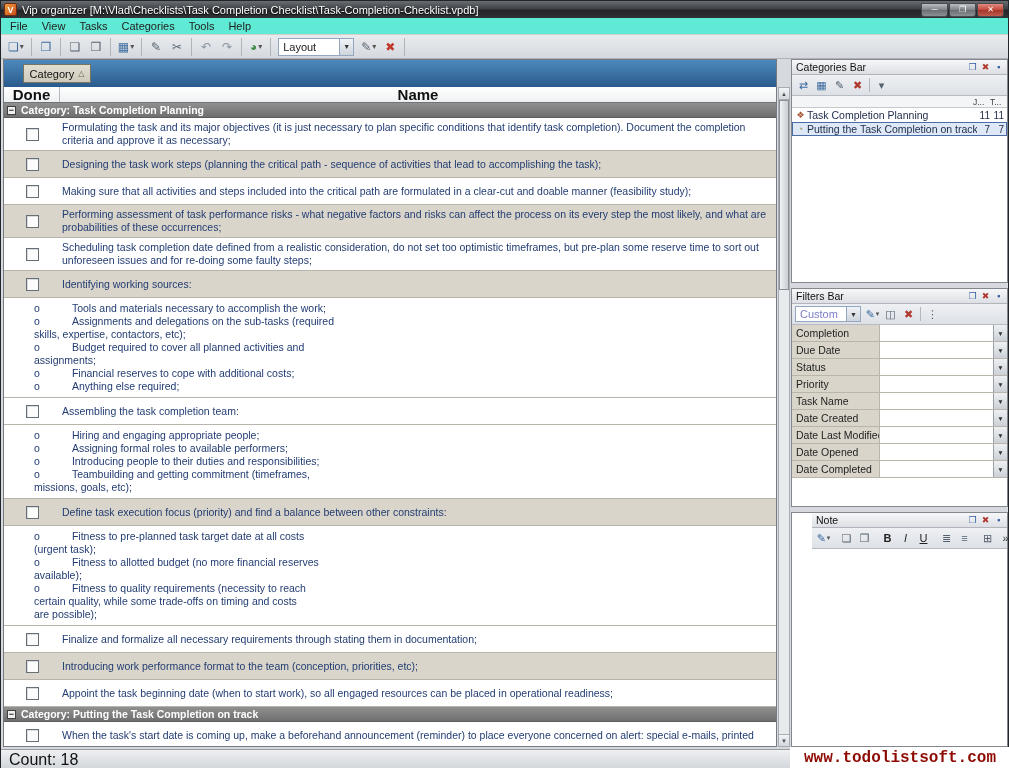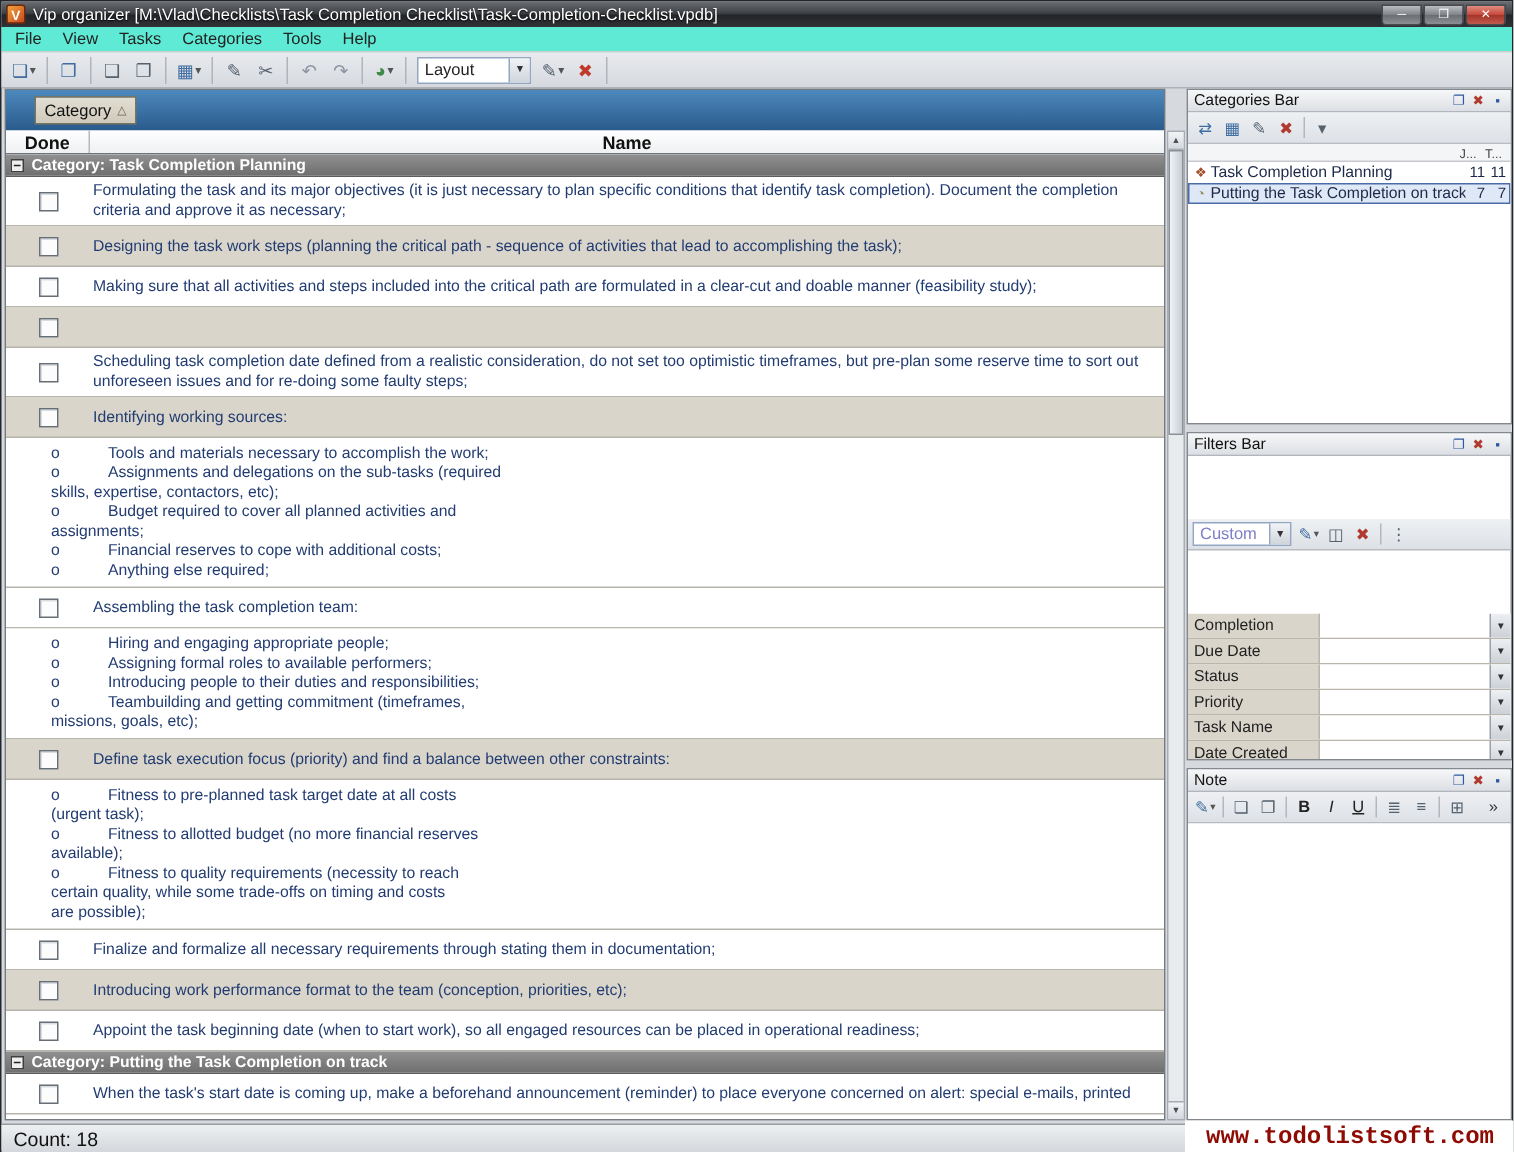--- a/index.html
+++ b/index.html
@@ -40,21 +40,21 @@
 
   
   .grid { position:absolute; left:2px; top:58px; width:774px; height:688px; background:#fff;
     border:1px solid #767b82; display:flex; flex-direction:column; }
   .groupbar { height:27px; flex:0 0 auto; background:linear-gradient(180deg,#4d89bd,#2a5a8c);
     display:flex; align-items:center; padding-left:19px; }
   .groupbtn { width:68px; height:19px; background:linear-gradient(180deg,#e2ded2,#cfcabb); border:1px solid #77755f;
     font-size:11px; color:#111; display:flex; align-items:center; justify-content:center; gap:4px; }
   .groupbtn .sort { font-size:8px; color:#6a6a55; }
   .colheader { height:16px; flex:0 0 auto; display:flex; background:linear-gradient(180deg,#ffffff,#eef0f2);
-    border-bottom:1px solid #6f747a; font-size:12px; font-weight:bold; color:#111; }
+    border-bottom:1px solid #6f747a; font-size:15px; font-weight:bold; color:#111; }
   .ch-done { width:56px; display:flex; align-items:center; justify-content:center; border-right:1px solid #b6bac0; }
   .ch-name { flex:1; display:flex; align-items:center; justify-content:center; }
   .rows { flex:1; overflow:hidden; }
 
   .row-group { height:15px; background:linear-gradient(180deg,#909090,#6f6f6f); color:#fff; font-weight:bold;
     font-size:10.5px; display:flex; align-items:center; padding-left:17px; position:relative; border-bottom:1px solid #5c5c5c; }
   .collapse-box { position:absolute; left:3px; top:3px; width:9px; height:9px; background:#efefef;
     border:1px solid #3f3f3f; color:#222; font-size:9px; line-height:6px; text-align:center; }
   .row-task { display:flex; min-height:27px; border-bottom:1px solid #b7b4ac; background:#fff; }
   .row-task.tan, .row-sub.tan { background:#d9d5ca; }
@@ -72,22 +72,22 @@
     border-bottom:1px solid #a7acb2; font-size:6px; color:#4a4f55; display:flex; align-items:center; justify-content:center; }
   .vs-btn.down { border-top:1px solid #a7acb2; border-bottom:none; }
   .vs-track { flex:1; position:relative; }
   .vs-thumb { position:absolute; left:0; top:0; width:100%; height:190px;
     background:linear-gradient(90deg,#f0f2f4,#c9ced4); border:1px solid #8a9096; }
 
   
   .panel { position:absolute; left:790px; width:217px; border:1px solid #83888f; background:#fff;
     display:flex; flex-direction:column; }
   #categories-panel { top:58px; height:224px; }
-  #filters-panel { top:287px; height:219px;gap:42px; }
-  #note-panel { top:511px; height:235px; }
+  #filters-panel { top:287px; height:219px; }
+  #note-panel { top:511px; height:235px;padding-left:20px; }
   .panel-header { height:15px; flex:0 0 auto; display:flex; align-items:center;
     background:linear-gradient(180deg,#f6f7f8,#dcdfe4); border-bottom:1px solid #b2b6bc;
     font-size:10.5px; color:#111; padding:0 2px 0 4px; }
   .panel-title { flex:1; }
   .pcontrols { display:flex; }
   .pbtn { width:13px; text-align:center; font-size:9px; }
   .panel-toolbar { height:21px; flex:0 0 auto; display:flex; align-items:center; padding-left:3px; gap:1px;
     background:linear-gradient(180deg,#eef0f3,#dde1e6); border-bottom:1px solid #b8bcc2; }
   .pt-btn { min-width:17px; height:17px; display:flex; align-items:center; justify-content:center; font-size:11px; }
   .pt-btn .dd { font-size:7px; margin-left:1px; color:#555; }
@@ -114,21 +114,21 @@
   .fvalue { flex:1; position:relative; background:#fff; }
   .fdd { position:absolute; right:0; top:0; width:14px; height:100%;
     background:linear-gradient(180deg,#eef0f3,#ccd1d7); border-left:1px solid #9aa0a6;
     display:flex; align-items:center; justify-content:center; font-size:6.5px; color:#333; }
 
   .note-body { flex:1; background:#fff; }
 
   
   .statusbar { position:absolute; left:0; top:748px; width:789px; height:20px;
     background:linear-gradient(180deg,#eef0f2,#d2d6da); border-top:1px solid #989ca1;
-    display:flex; align-items:center; font-size:13px; color:#111; padding-left:8px; }
+    display:flex; align-items:center; font-size:16px; color:#111; padding-left:8px; }
   .watermark { position:absolute; left:789px; top:746px; width:220px; height:22px; background:#fff;
     display:flex; align-items:center; justify-content:center;
     font-family:"Liberation Mono","DejaVu Sans Mono",monospace; font-weight:bold; font-size:16px; color:#8e0b04; }
 </style>
 </head>
 <body>
 
 <div class="window">
 
   <div class="titlebar">
@@ -247,20 +247,23 @@
           <div class="cb-cell">
             <span class="checkbox"></span>
           </div>
           <div class="txt-cell">
             <span class="task-text">Making sure that all activities and steps included into the critical path are formulated in a clear-cut and doable manner (feasibility study);</span>
           </div>
         </div>
         <div class="row-task tan">
           <div class="cb-cell">
             <span class="checkbox"></span>
+          </div>
+          <div class="txt-cell">
+            <span class="task-text">Performing assessment of task performance risks - what negative factors and risks can affect the process on its every step the most likely, and what are probabilities of these occurrences;</span>
           </div>
         </div>
         <div class="row-task">
           <div class="cb-cell">
             <span class="checkbox"></span>
           </div>
           <div class="txt-cell">
             <span class="task-text">Scheduling task completion date defined from a realistic consideration, do not set too optimistic timeframes, but pre-plan some reserve time to sort out unforeseen issues and for re-doing some faulty steps;</span>
           </div>
         </div>

